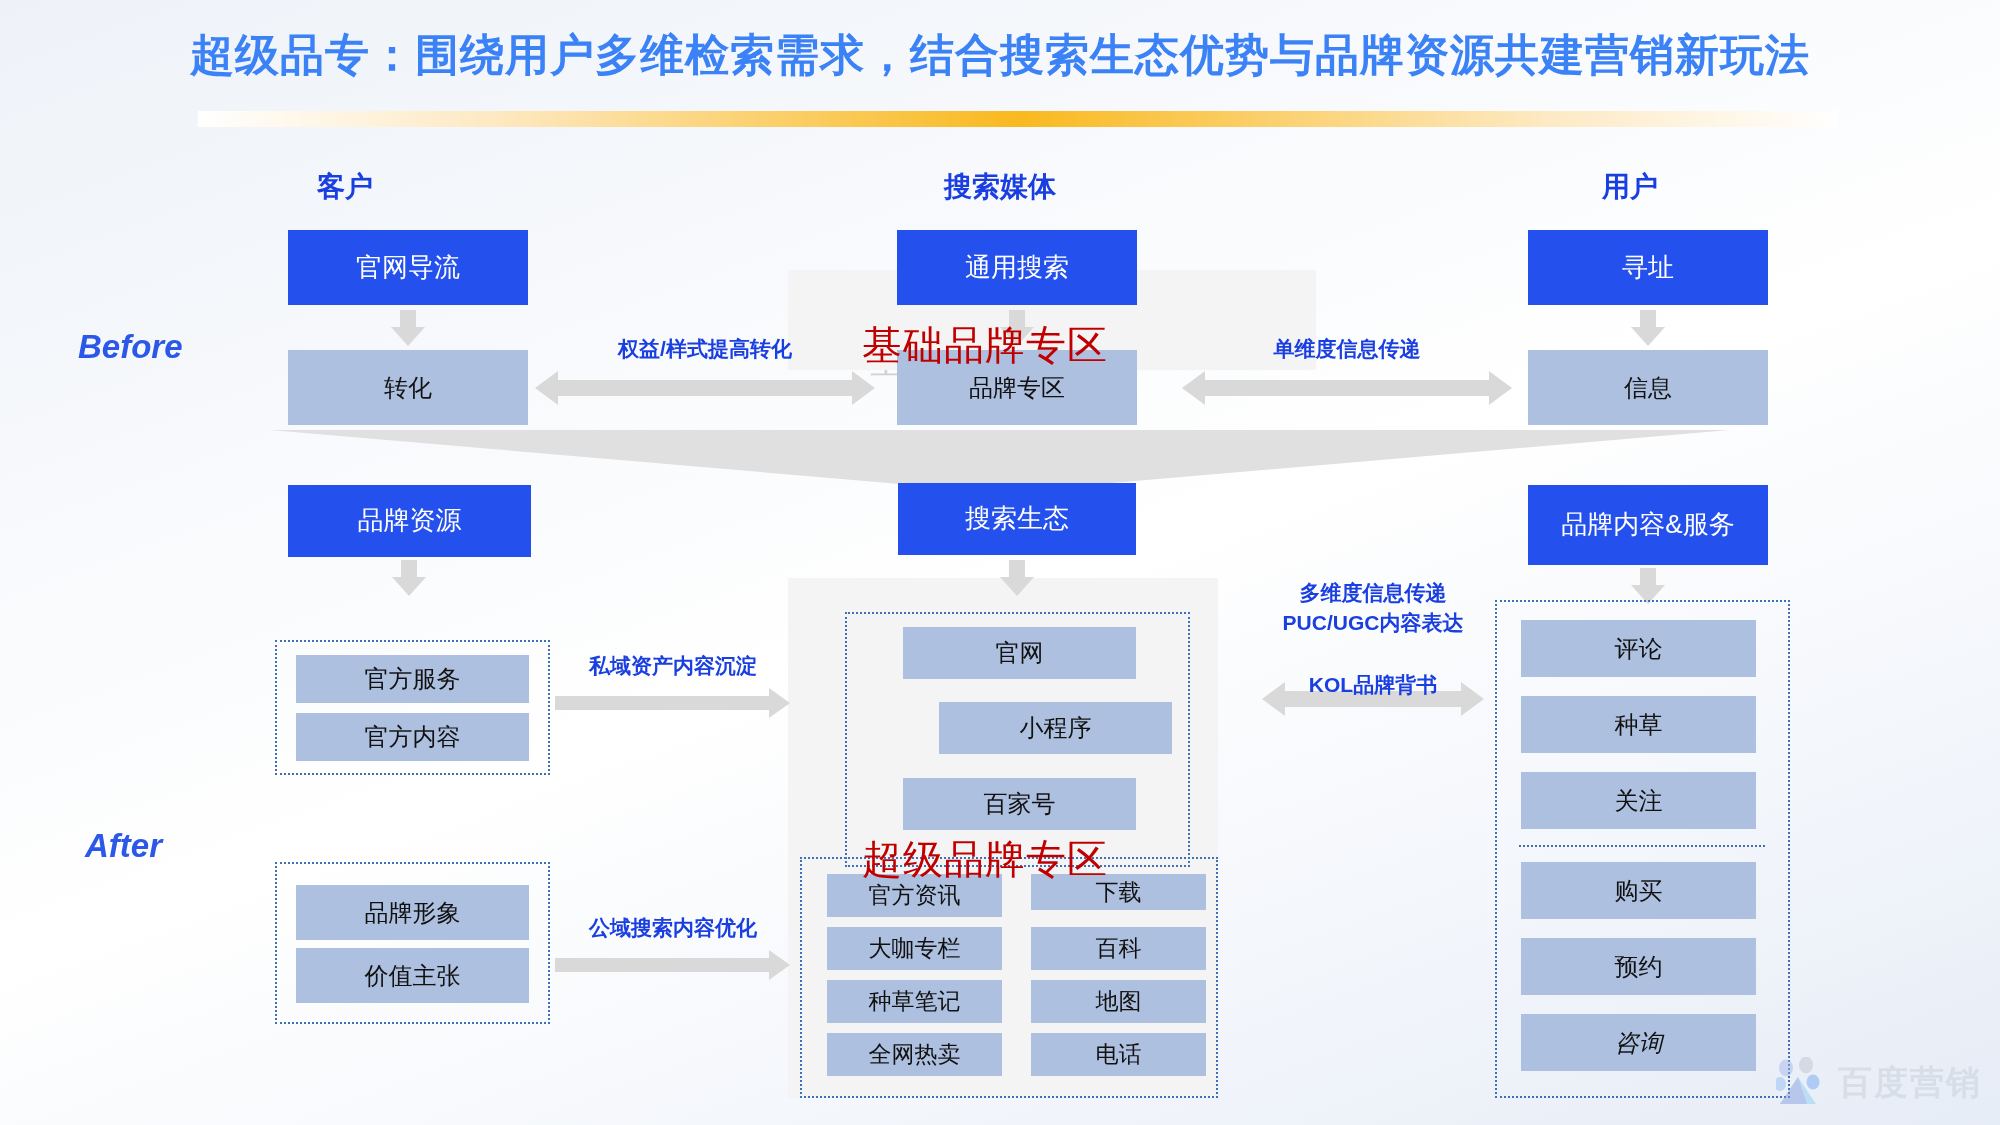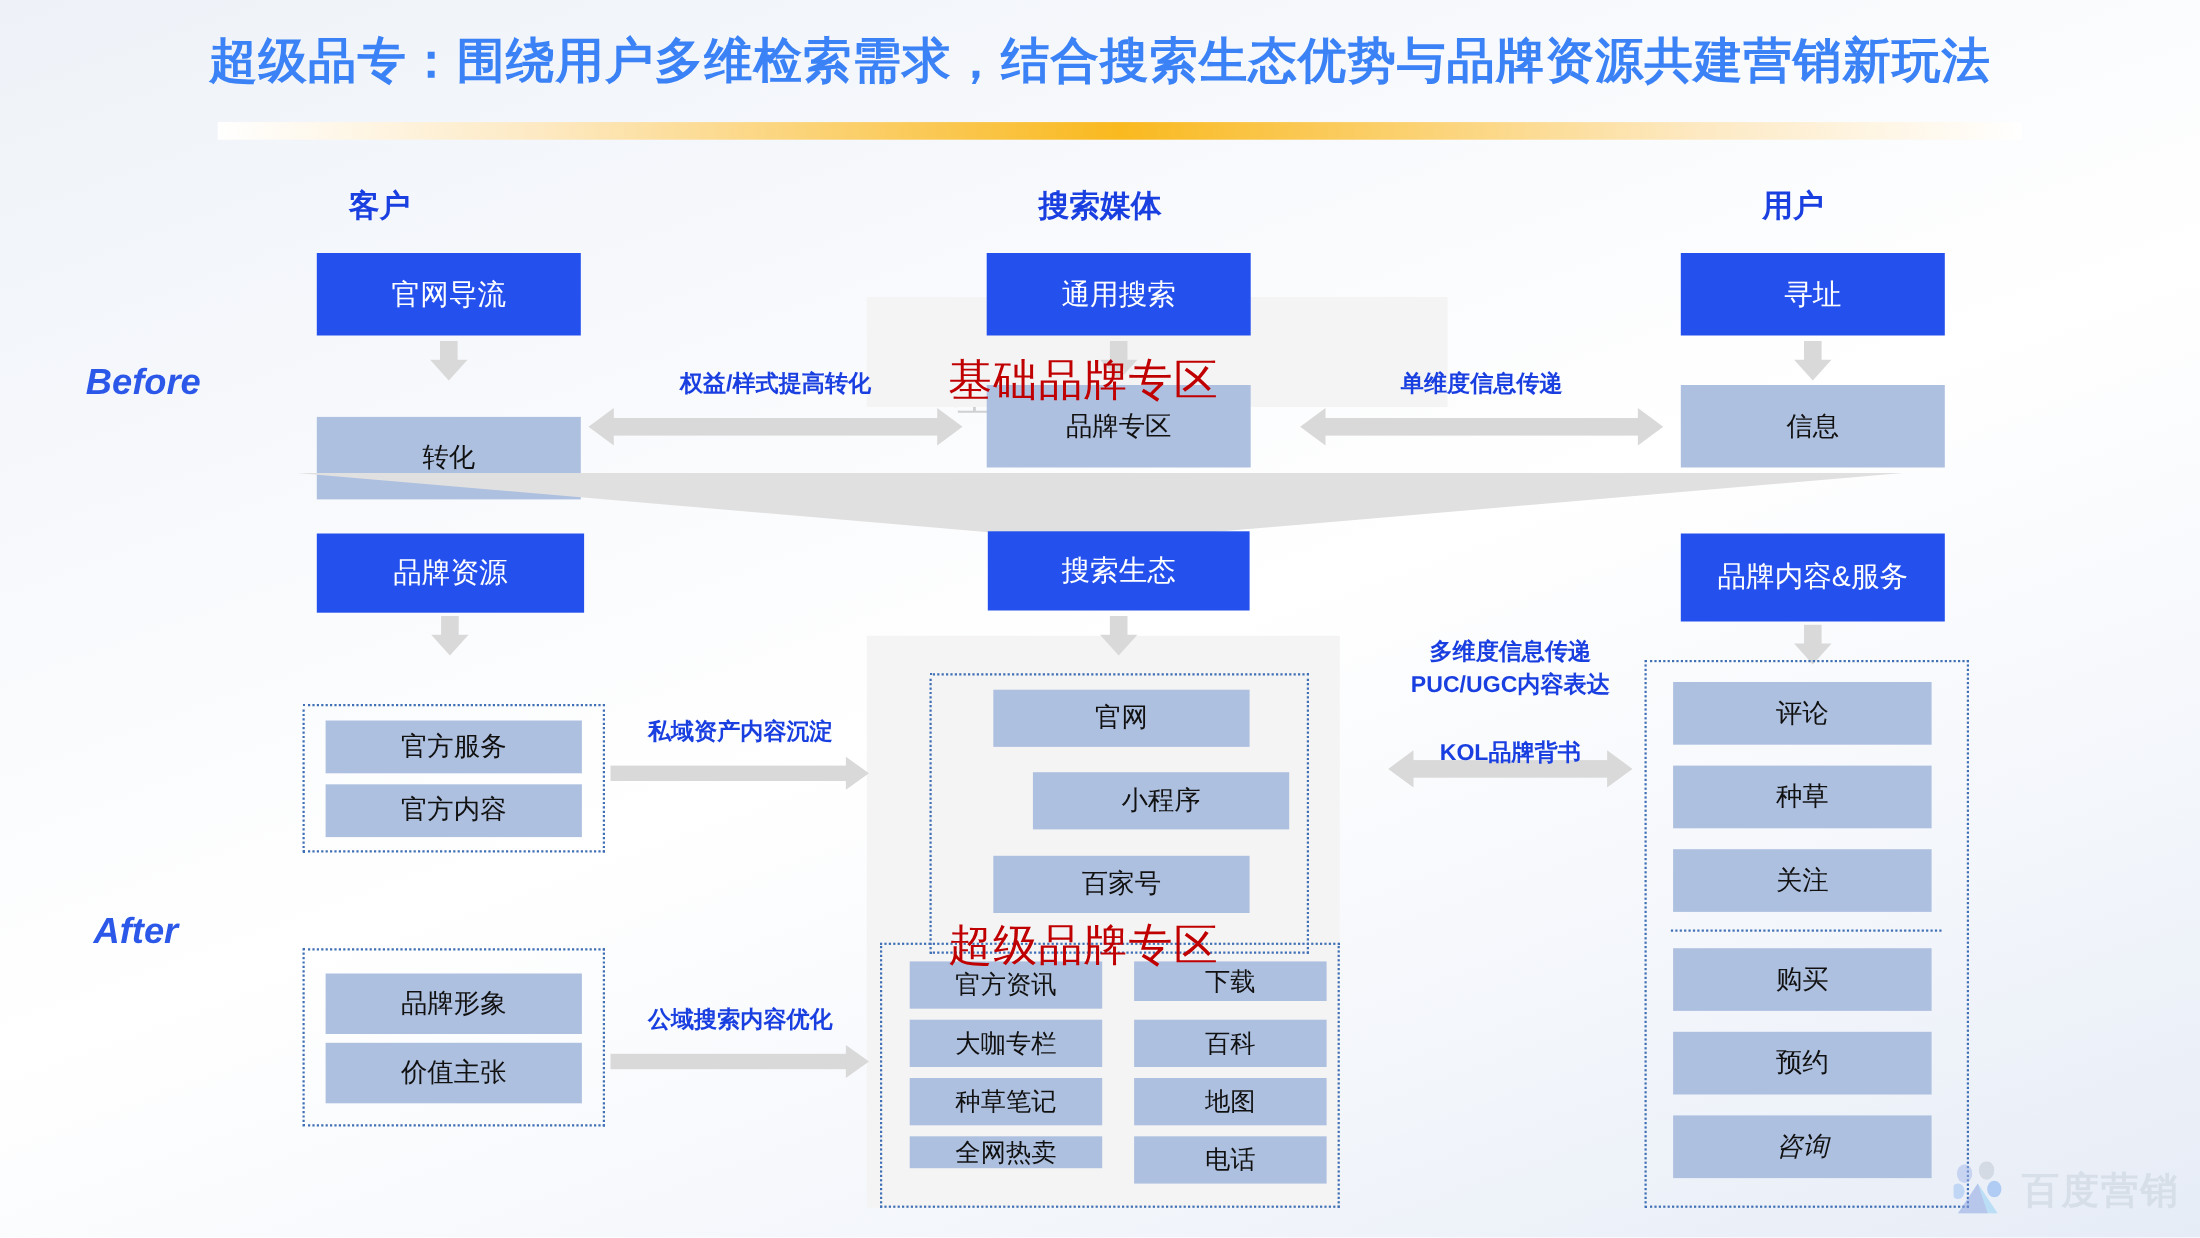--- a/index.html
+++ b/index.html
@@ -205,21 +205,21 @@
 <div class="stage-label" id="label-before">Before</div>
 <div class="stage-label" id="label-after">After</div>
 
 <div class="panel-grey" style="left:788px; top:270px; width:528px; height:100px;"></div>
 
 <div class="box-blue" style="left:288px; top:230px; width:240px; height:75px;">官网导流</div>
 <div class="arrow-down" style="left:391px; top:310px;">
   <div class="shaft"></div>
     <div class="head"></div>
 </div>
-<div class="box-light" style="left:288px; top:350px; width:240px; height:75px;margin-top:29px;">转化</div>
+<div class="box-light" style="left:288px; top:350px; width:240px; height:75px;">转化</div>
 
 <div class="box-blue" style="left:897px; top:230px; width:240px; height:75px;">通用搜索</div>
 <div class="arrow-down" style="left:1000px; top:310px;">
   <div class="shaft"></div>
     <div class="head"></div>
 </div>
 <div class="box-light" style="left:897px; top:350px; width:240px; height:75px;">品牌专区</div>
 
 <div class="box-blue" style="left:1528px; top:230px; width:240px; height:75px;">寻址</div>
 <div class="arrow-down" style="left:1631px; top:310px;">
@@ -289,21 +289,21 @@
 
 <div class="dotted-group" style="left:845px; top:612px; width:345px; height:255px;"></div>
 <div class="box-light" style="left:903px; top:627px; width:233px; height:52px;">官网</div>
 <div class="box-light" style="left:903px; top:702px; width:233px; height:52px;margin-left:36px;">小程序</div>
 <div class="box-light" style="left:903px; top:778px; width:233px; height:52px;">百家号</div>
 
 <div class="dotted-group" style="left:800px; top:857px; width:418px; height:241px;"></div>
 <div class="box-light" style="left:827px; top:874px; width:175px; height:43px; font-size:23px;">官方资讯</div>
 <div class="box-light" style="left:827px; top:927px; width:175px; height:43px; font-size:23px;">大咖专栏</div>
 <div class="box-light" style="left:827px; top:980px; width:175px; height:43px; font-size:23px;">种草笔记</div>
-<div class="box-light" style="left:827px; top:1033px; width:175px; height:29px; font-size:23px;">全网热卖</div>
+<div class="box-light" style="left:827px; top:1033px; width:175px; height:43px; font-size:23px;">全网热卖</div>
 
 <div class="box-light" style="left:1031px; top:874px; width:175px; height:36px; font-size:23px;">下载</div>
 <div class="box-light" style="left:1031px; top:927px; width:175px; height:43px; font-size:23px;">百科</div>
 <div class="box-light" style="left:1031px; top:980px; width:175px; height:43px; font-size:23px;">地图</div>
 <div class="box-light" style="left:1031px; top:1033px; width:175px; height:43px; font-size:23px;">电话</div>
 
 <div class="red-label" style="left:862px; top:832px;">
   <span class="ghost">超级品牌专区</span>
   <span>超级品牌专区</span>
 </div>

